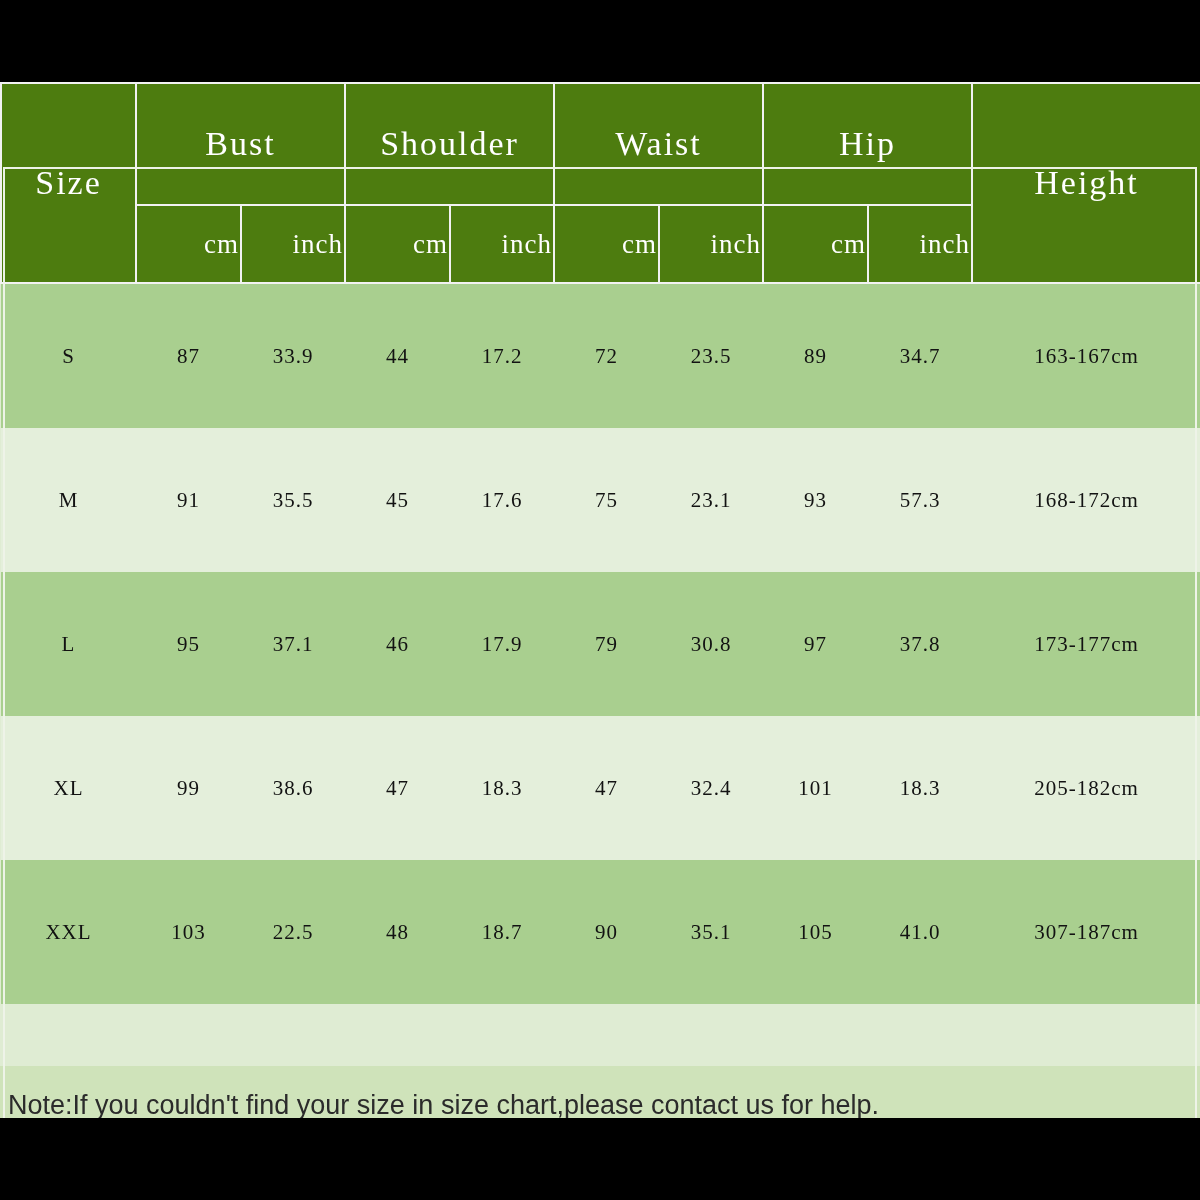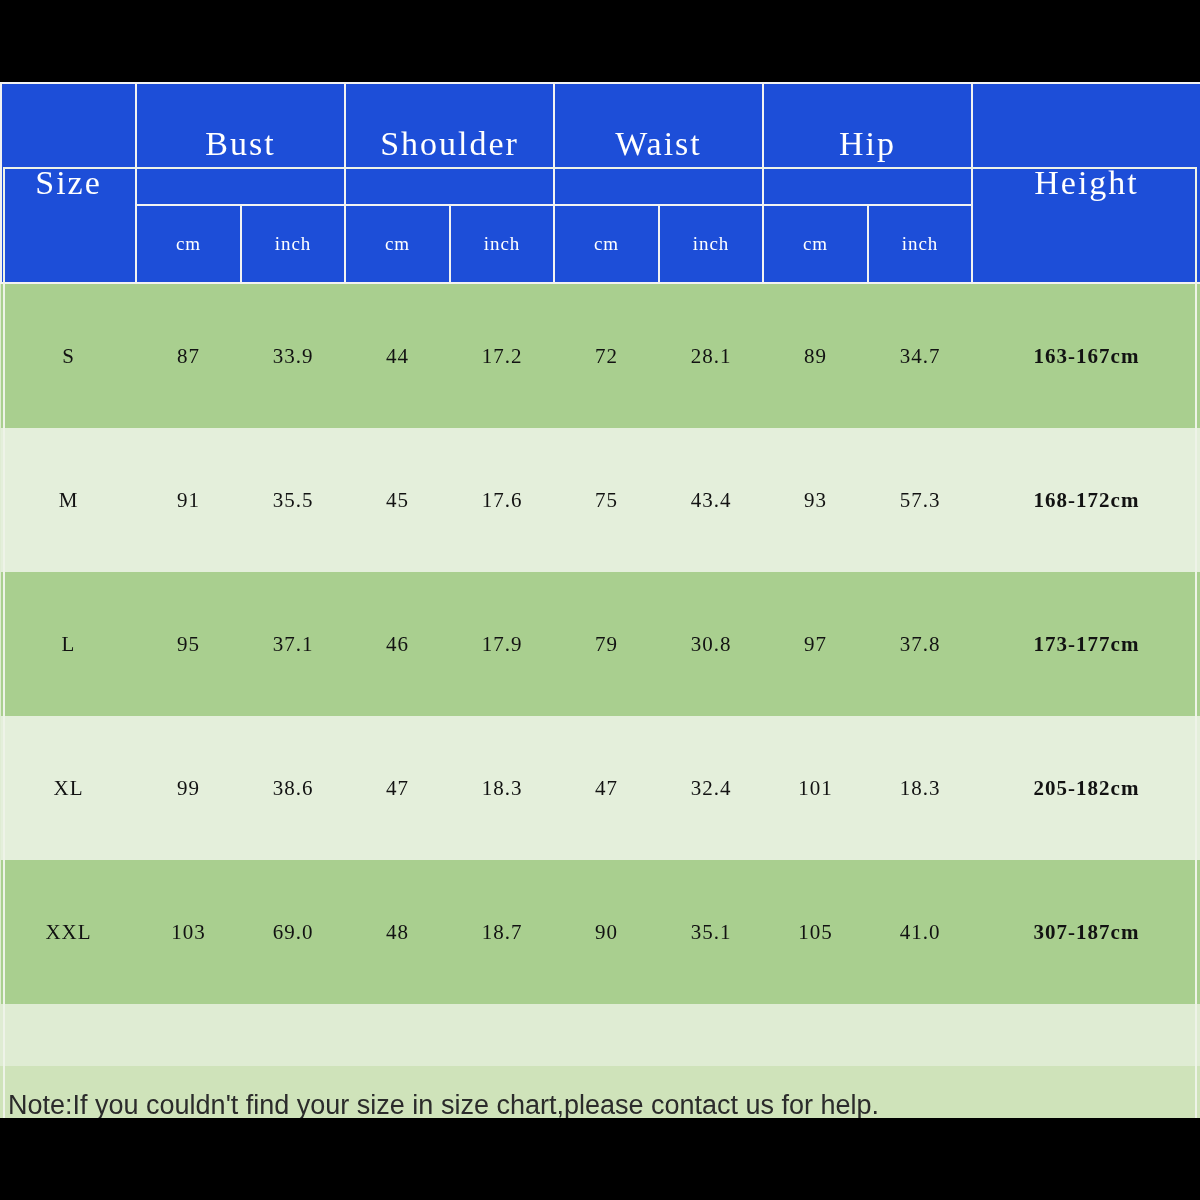--- a/index.html
+++ b/index.html
@@ -48,21 +48,21 @@
   }
 
   table.size-table {
     border-collapse: collapse;
     width: 1200px;
     table-layout: fixed;
   }
 
   
   thead td, thead th {
-    background: #1d4ed8;
+    background: #4d7c0f;
     color: #ffffff;
     border: 2px solid #f2f2f2;
     font-family: "Liberation Serif", serif;
     font-weight: normal;
     text-align: center;
     vertical-align: middle;
     letter-spacing: 2px;
   }
   .th-size {
     font-size: 34px;
@@ -72,41 +72,42 @@
   .th-group {
     font-size: 34px;
     height: 118px;
   }
   .th-height {
     font-size: 34px;
     height: 194px;
     margin-top: 32px;
   }
   .th-unit {
-    font-size: 19px;
+    font-size: 27px;
     height: 74px;
     letter-spacing: 1px;
+    text-align: right;
   }
 
   
   tbody td {
     border: none;
     text-align: center;
     vertical-align: middle;
     font-family: "Liberation Serif", serif;
     font-size: 21px;
     color: #121212;
     height: 142px;
     letter-spacing: 1px;
   }
   tbody tr.row-dark td { background: #a9cf8f; }
   tbody tr.row-light td { background: #e4efdb; }
 
   td.cell-size { font-size: 21px; }
-  td.cell-height { font-size: 21px; font-weight: bold; }
+  td.cell-height { font-size: 21px; }
 
   
   .note {
     position: absolute;
     left: 0;
     top: 984px;
     width: 1200px;
     height: 134px;
     background: #cfe3ba;
     box-sizing: border-box;
@@ -175,33 +176,33 @@
       </thead>
 
       <tbody>
         <tr class="row-dark">
           <td class="cell-size">S</td>
           <td>87</td>
           <td>33.9</td>
           <td>44</td>
           <td>17.2</td>
           <td>72</td>
-          <td>28.1</td>
+          <td>23.5</td>
           <td>89</td>
           <td>34.7</td>
           <td class="cell-height">163-167cm</td>
         </tr>
         <tr class="row-light">
           <td class="cell-size">M</td>
           <td>91</td>
           <td>35.5</td>
           <td>45</td>
           <td>17.6</td>
           <td>75</td>
-          <td>43.4</td>
+          <td>23.1</td>
           <td>93</td>
           <td>57.3</td>
           <td class="cell-height">168-172cm</td>
         </tr>
         <tr class="row-dark">
           <td class="cell-size">L</td>
           <td>95</td>
           <td>37.1</td>
           <td>46</td>
           <td>17.9</td>
@@ -219,21 +220,21 @@
           <td>18.3</td>
           <td>47</td>
           <td>32.4</td>
           <td>101</td>
           <td>18.3</td>
           <td class="cell-height">205-182cm</td>
         </tr>
         <tr class="row-dark">
           <td class="cell-size">XXL</td>
           <td>103</td>
-          <td>69.0</td>
+          <td>22.5</td>
           <td>48</td>
           <td>18.7</td>
           <td>90</td>
           <td>35.1</td>
           <td>105</td>
           <td>41.0</td>
           <td class="cell-height">307-187cm</td>
         </tr>
       </tbody>
     </table>

